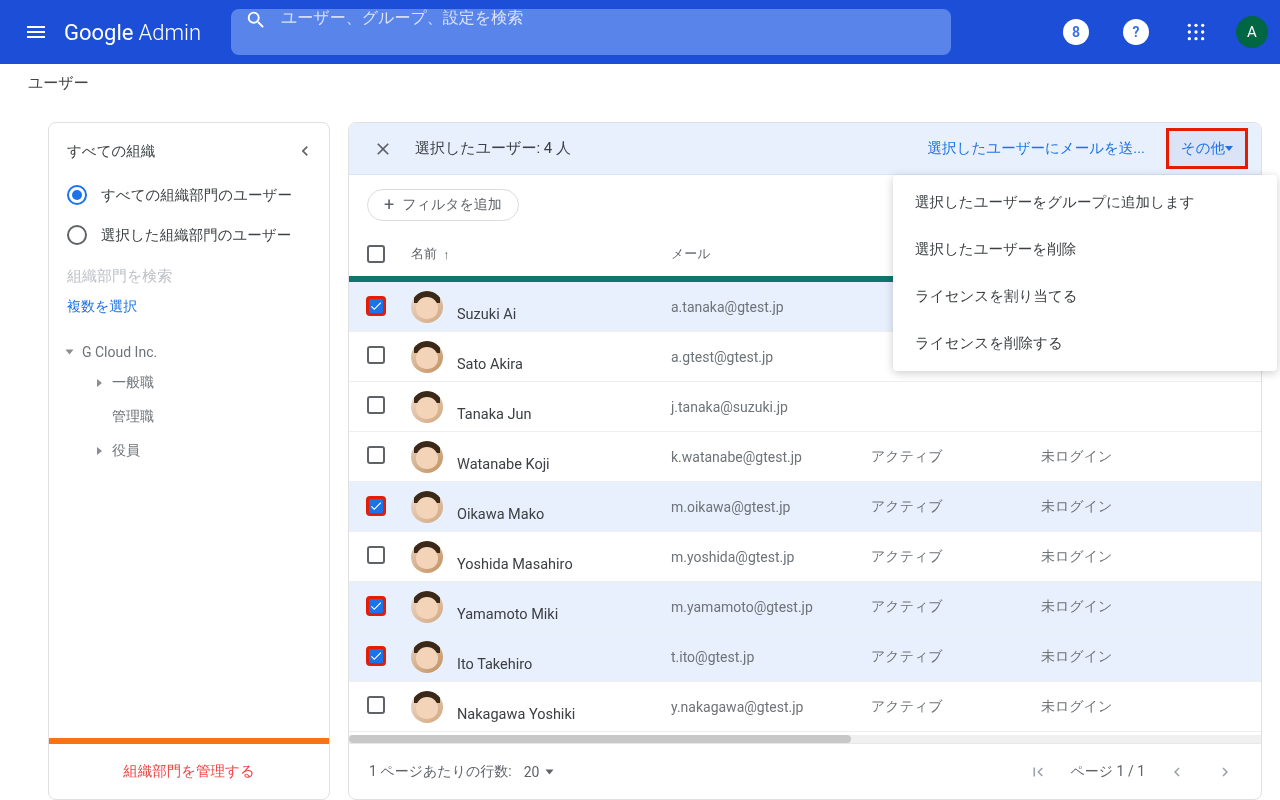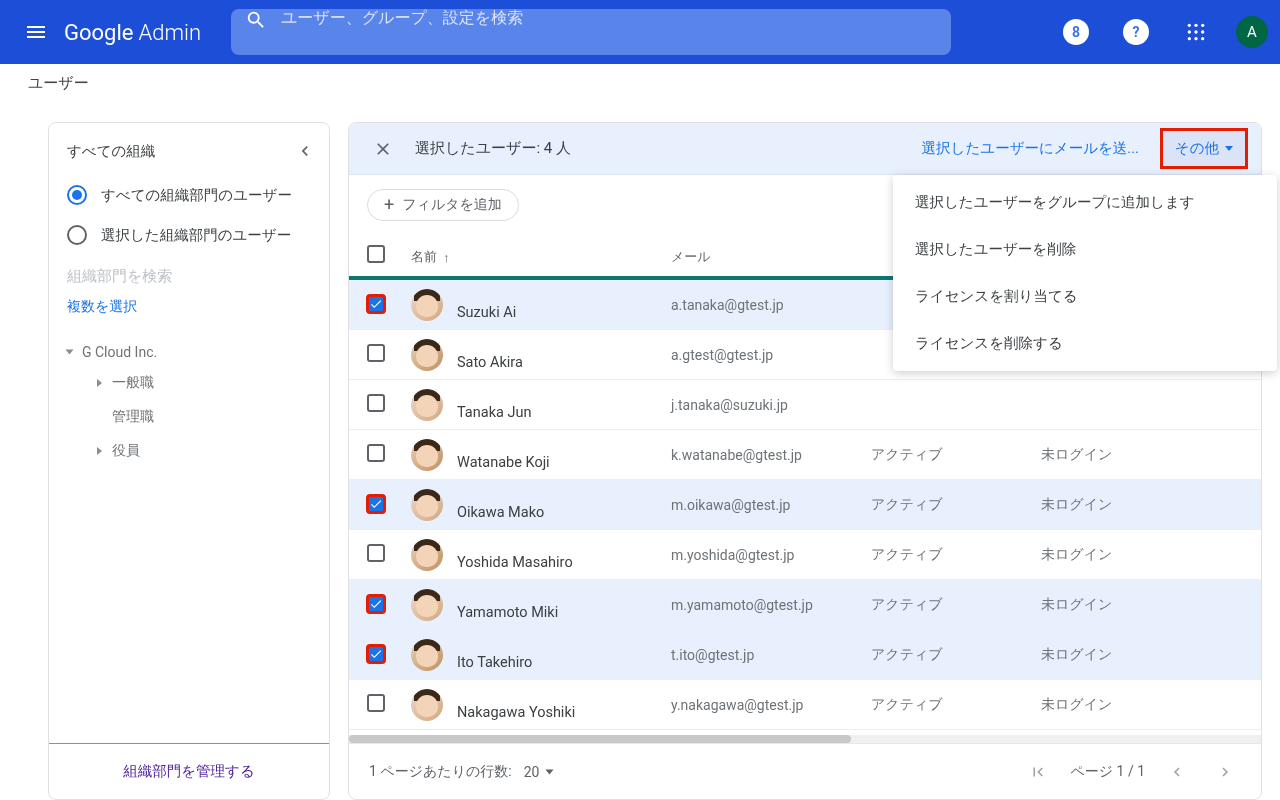--- a/index.html
+++ b/index.html
@@ -31,37 +31,37 @@
 .radio { width: 20px; height: 20px; border: 2px solid #5f6368; border-radius: 50%; display: flex; align-items: center; justify-content: center; }
 .radio.checked { border-color: #1a73e8; }
 .radio.checked::after { content: ''; width: 10px; height: 10px; background: #1a73e8; border-radius: 50%; }
 .side-search { padding: 12px 18px 4px; color: #bdc1c6; font-size: 15px; }
 .side-link { padding: 8px 18px; color: #1a73e8; font-size: 14px; cursor: pointer; }
 .org-tree { padding: 14px 0 8px 18px; font-size: 14px; color: #6e7377; flex:1;}
 .org-root { display: flex; align-items: center; gap: 10px; padding: 6px 0; }
 .org-child { display: flex; align-items: center; gap: 10px; padding: 8px 0 8px 30px; }
 .tri { width:0; height:0; border-left: 5px solid #8a8e92; border-top: 4px solid transparent; border-bottom: 4px solid transparent; }
 .tri.down { transform: rotate(90deg); }
-.side-footer { border-top: 1px solid #f97316; padding: 18px; text-align: center; color: #4c1d95; font-size: 14.5px; cursor: pointer; }
+.side-footer { border-top: 6px solid #f97316; padding: 18px; text-align: center; color: #ef4444; font-size: 14.5px; cursor: pointer; }
 
 .main { flex: 1; border: 1px solid #e0e0e0; border-radius: 8px; display: flex; flex-direction: column; position: relative; }
 .selection-bar { height: 52px; background: #e8f0fe; display: flex; align-items: center; padding: 0 14px; border-radius: 8px 8px 0 0; border-bottom: 1px solid #dbe4f6; }
 .close-icon { width: 40px; height: 40px; display: flex; align-items: center; justify-content: center; cursor: pointer; margin-right: 12px; }
 .close-icon svg { fill: #5f6368; width: 20px; height: 20px; }
 .sel-text { font-size: 15px; color: #3c4043; }
 .sel-link { color: #1a73e8; font-size: 14.5px; margin-left: auto; cursor: pointer; }
-.other-btn { display: flex; align-items: center; gap: 6px; color: #1a73e8; font-size: 14.5px; margin-left: 22px; cursor: pointer; padding: 10px 14px; background: #dbe4f6; position: relative; }
+.other-btn { display: flex; align-items: center; color: #1a73e8; font-size: 14.5px; margin-left: 22px; cursor: pointer; padding: 10px 14px; background: #dbe4f6; position: relative; }
 .other-btn .dd-tri { width:0; height:0; border-top: 5px solid #1a73e8; border-left: 4px solid transparent; border-right: 4px solid transparent; }
 .highlight-red { outline: 3px solid #e41c00; outline-offset: -2px; }
 
 .filter-row { padding: 14px 18px; }
 .filter-chip { display: inline-flex; align-items: center; gap: 8px; border: 1px solid #dadce0; border-radius: 18px; padding: 6px 16px; color: #5f6368; font-size: 14px; cursor: pointer; }
 .plus { font-size: 18px; color: #5f6368; line-height: 1; }
 
-.table-head { display: flex; align-items: flex-end; padding: 10px 18px; border-bottom: 4px solid #0f766e; color: #5f6368; font-size: 13px; }
+.table-head { display: flex; align-items: flex-start; padding: 10px 18px; border-bottom: 6px solid #0f766e; color: #5f6368; font-size: 13px; }
 .col-check { width: 44px; }
 .col-name { width: 260px; display: flex; align-items: center; gap: 6px; }
 .col-email { width: 200px; }
 .col-status { width: 170px; }
 .col-login { flex: 1; }
 
 .check { width: 18px; height: 18px; border: 2px solid #5f6368; border-radius: 3px; cursor: pointer; display: inline-flex; align-items: center; justify-content: center; }
 .check.on { background: #1a73e8; border-color: #1a73e8; }
 .check.on svg { fill: #fff; width: 14px; height: 14px; display:block;}
 

